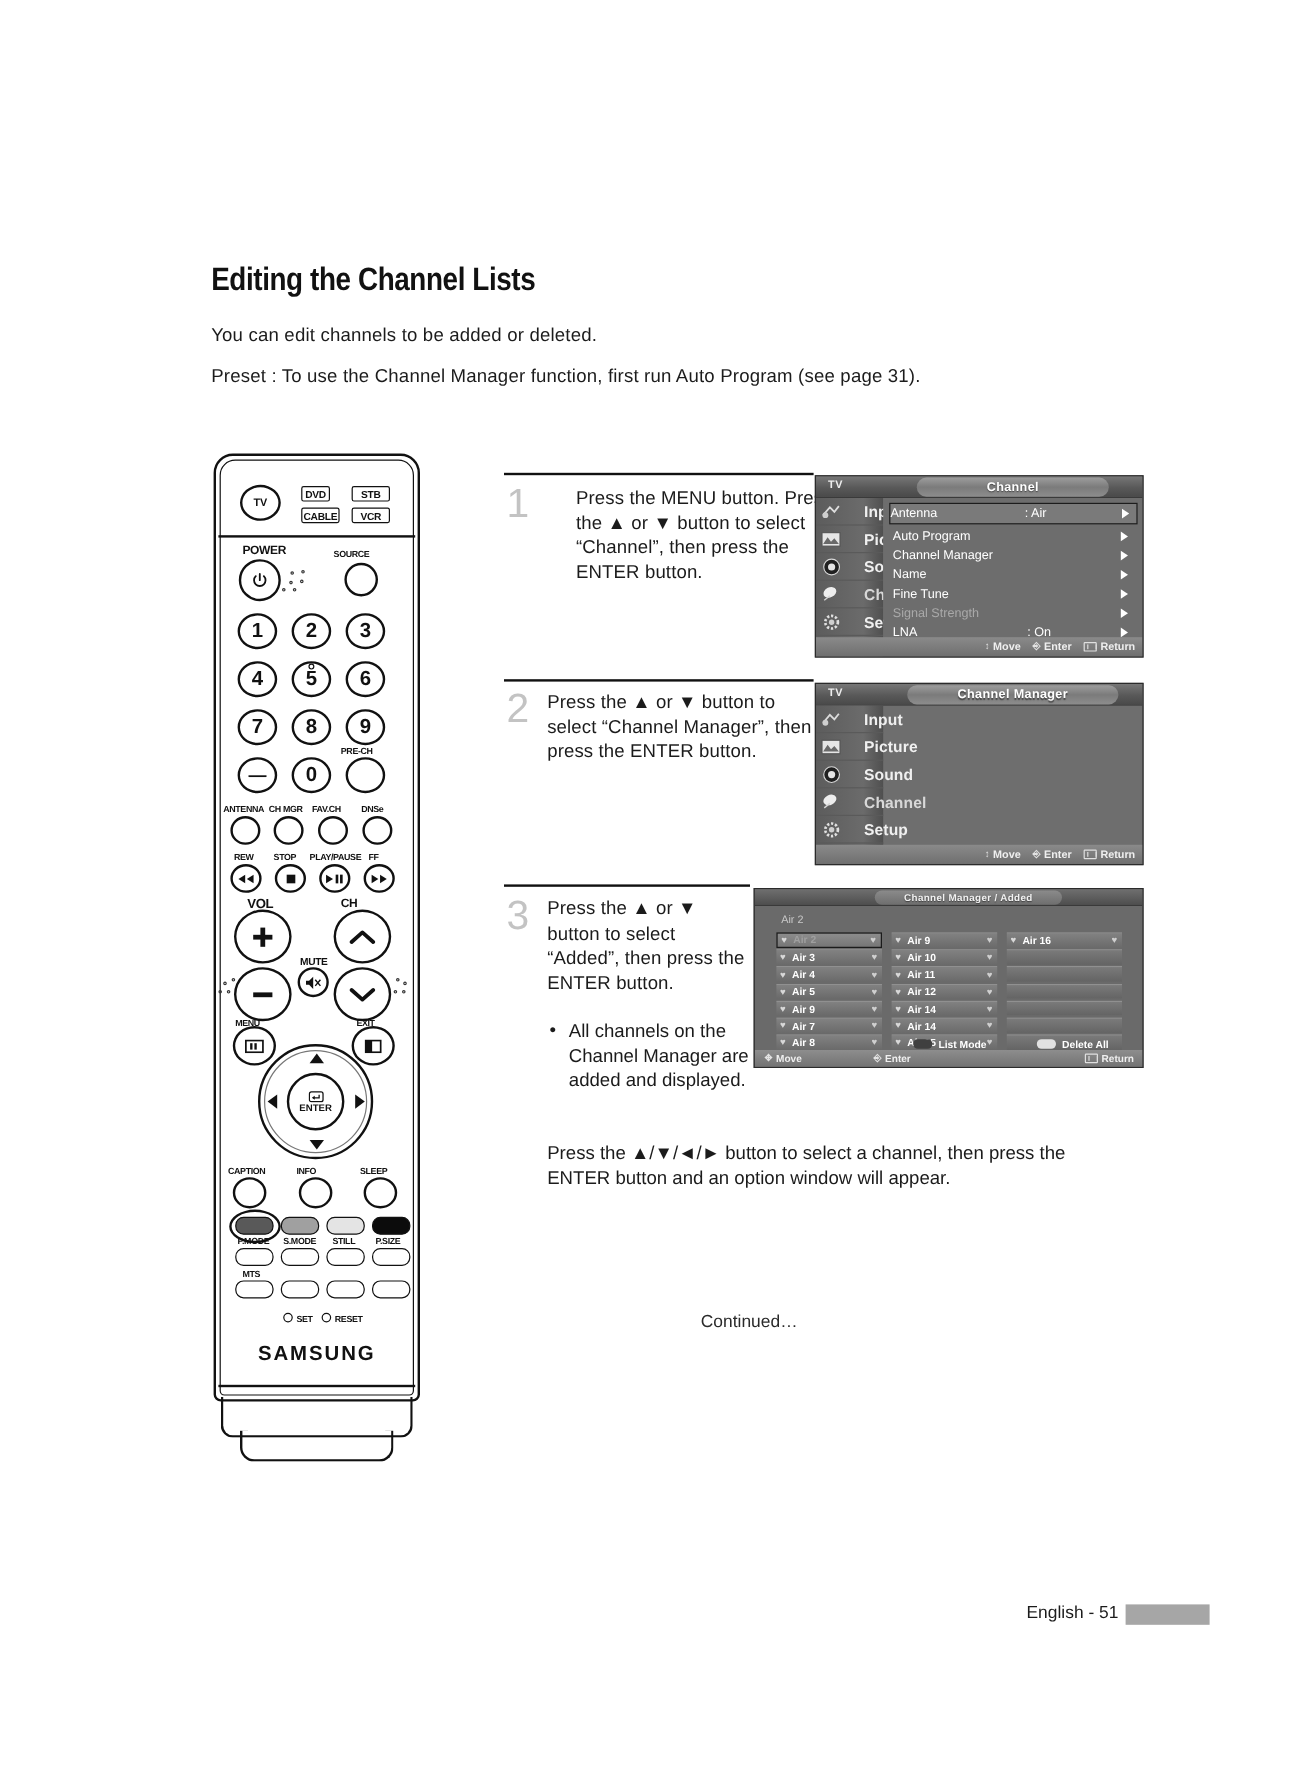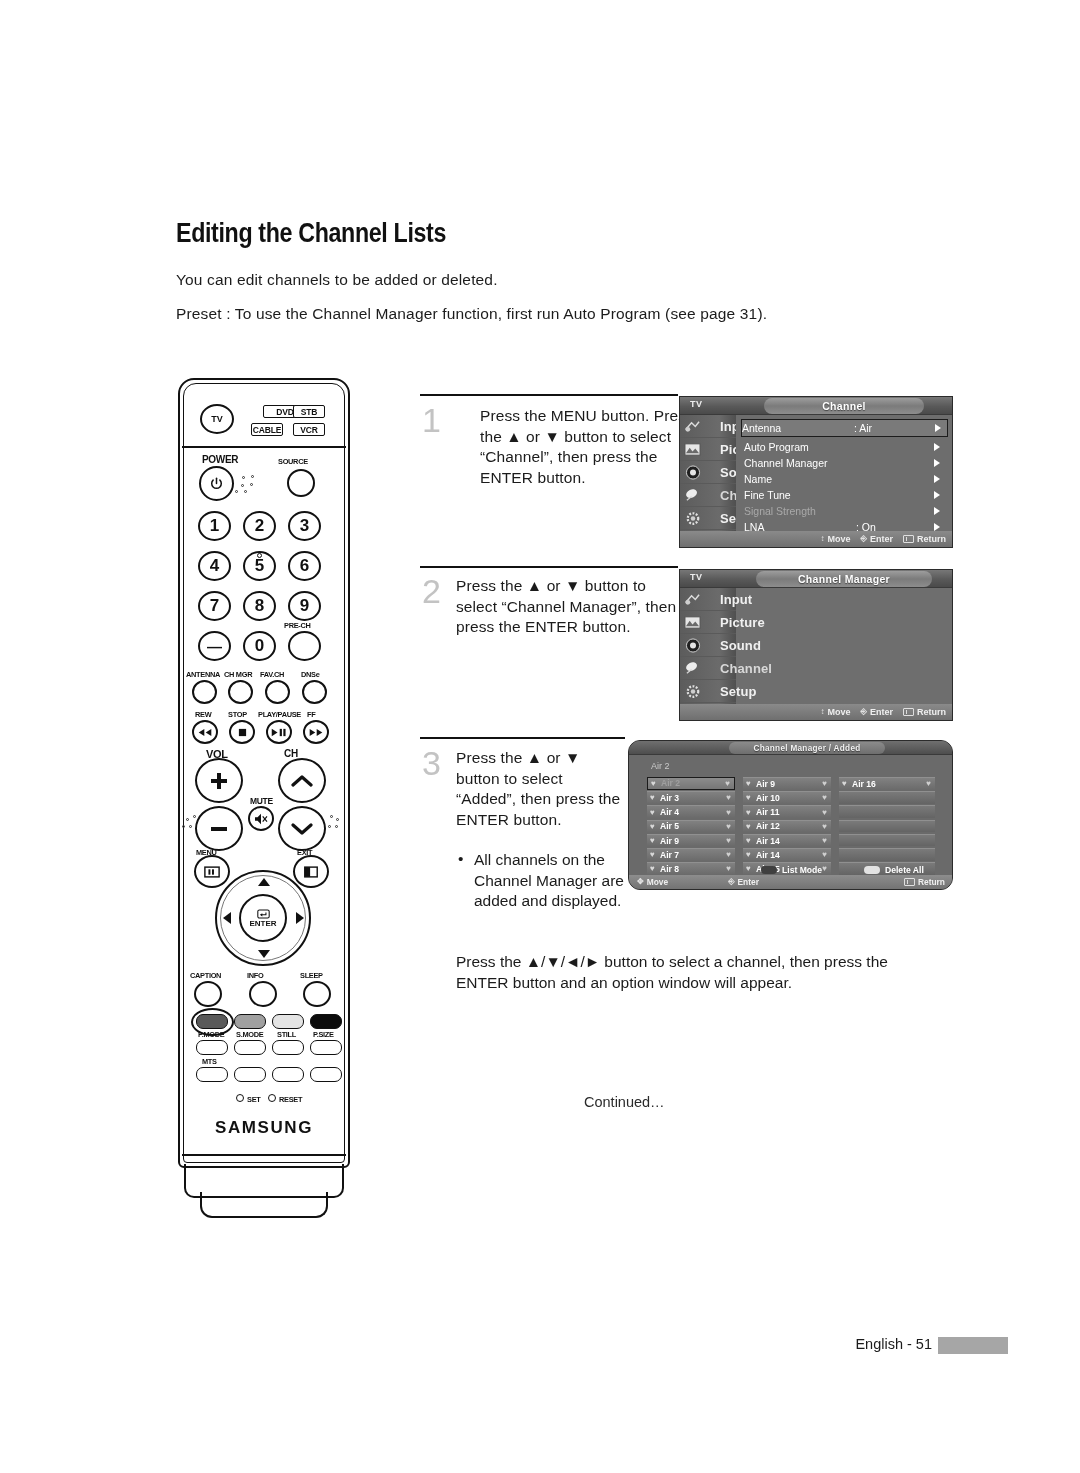--- a/index.html
+++ b/index.html
@@ -248,21 +248,21 @@
     <div class="rc-body-inner"></div>
   </div>
   <div class="rc-bottom1"></div>
   <div class="rc-bottom2"></div>
 
   <div class="rc-sep" style="top:68px;"></div>
 
   <div class="rc-oval" style="left:22px; top:26px; width:34px; height:30px;">
     <span>TV</span>
   </div>
-  <div class="rc-rect" style="left:73px; top:27px; width:44px; height:13px;margin-left:12px;">
+  <div class="rc-rect" style="left:73px; top:27px; width:24px; height:13px;">
     <span>DVD</span>
   </div>
   <div class="rc-rect" style="left:115px; top:27px; width:32px; height:13px;">
     <span>STB</span>
   </div>
   <div class="rc-rect" style="left:73px; top:45px; width:32px; height:13px;">
     <span>CABLE</span>
   </div>
   <div class="rc-rect" style="left:115px; top:45px; width:32px; height:13px;">
     <span>VCR</span>
@@ -653,21 +653,21 @@
     </span>
   </div>
 </div>
 
 <div class="step-rule" style="left:420px; top:737px; width:205px;"></div>
 <div class="step-num" style="left:422px; top:744px;">3</div>
 <div class="step-text" style="left:456px; top:748px; width:168px;">Press the ▲ or ▼ button to select “Added”, then press the ENTER button.</div>
 <div class="bullet-dot" style="left:458px; top:850px;">•</div>
 <div class="bullet-text" style="left:474px; top:850px; width:160px;">All channels on the Channel Manager are added and displayed.</div>
 
-<div class="osd" id="osd3" style="left:628px; top:740px; width:325px; height:150px;border-radius:12px;">
+<div class="osd" id="osd3" style="left:628px; top:740px; width:325px; height:150px;">
   <div class="osd-topbar"></div>
   <div class="osd-title-pill" style="left:100px; width:156px;">
     <span>Channel Manager / Added</span>
   </div>
 
   <div id="cl-current">Air 2</div>
 
   <div class="cl-col" style="left:18px;">
     <div class="cl-cell sel">
       <span class="cl-heart-l">♥</span>

